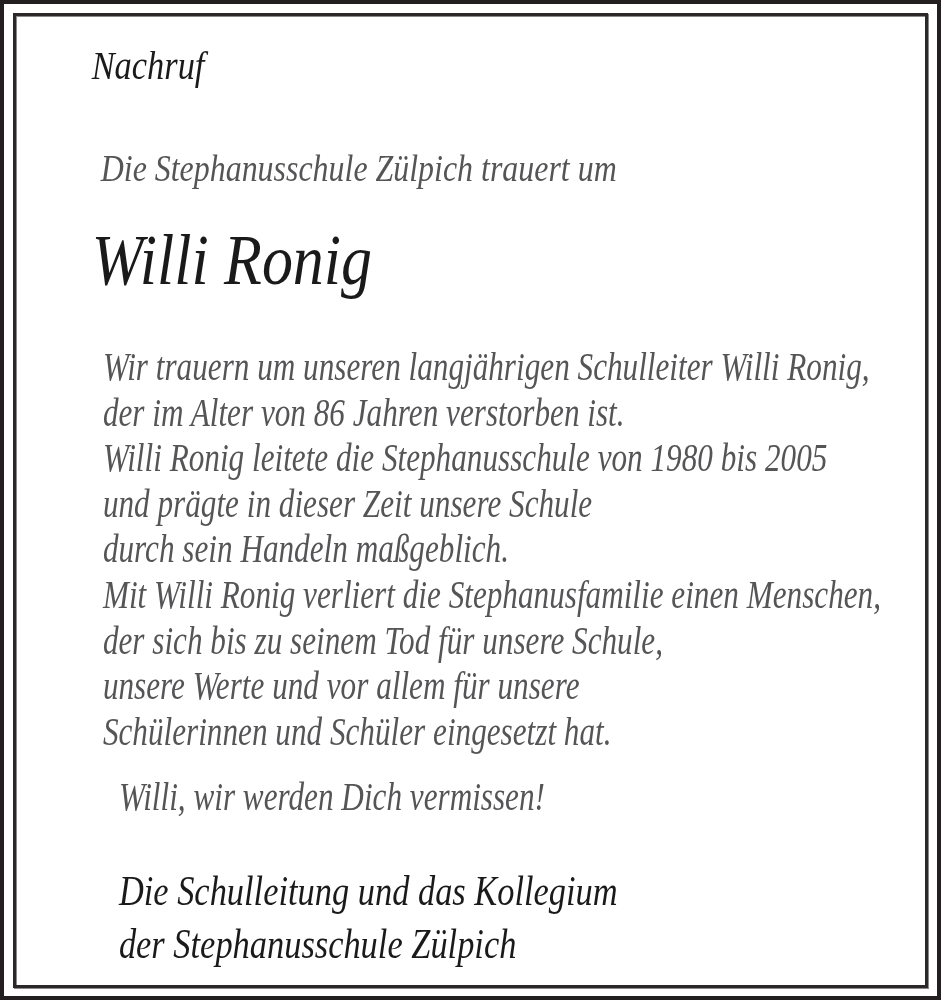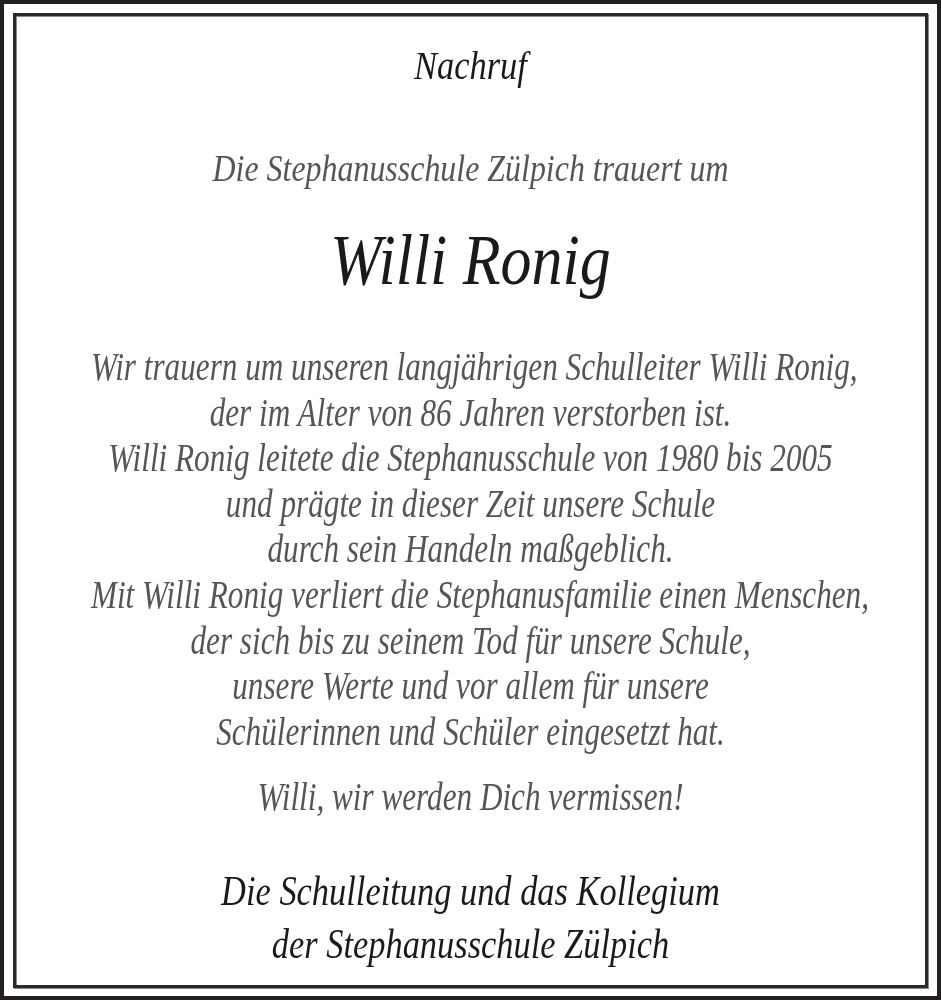--- a/index.html
+++ b/index.html
@@ -25,23 +25,23 @@
     .inner-frame {
       position: absolute;
       left: 13px; top: 13px;
       width: 915px; height: 975px;
       box-sizing: border-box;
       border: 3px solid #2b2829;
       box-shadow: inset 1px 1px 0 #8a8a8a, 1px 1px 0 #8a8a8a;
     }
     .content {
       position: absolute;
-      left: 16px; top: 16px;
+      left: 28px; top: 16px;
       width: 909px; height: 969px;
-      text-align: center;
+      text-align: left;
     }
     .heading {
       position: absolute;
       left: 0; right: 0;
       top: 26px;
       font-size: 40px;
       line-height: 48px;
       color: #1a1a1a;
       transform: scaleX(0.86);
     }

